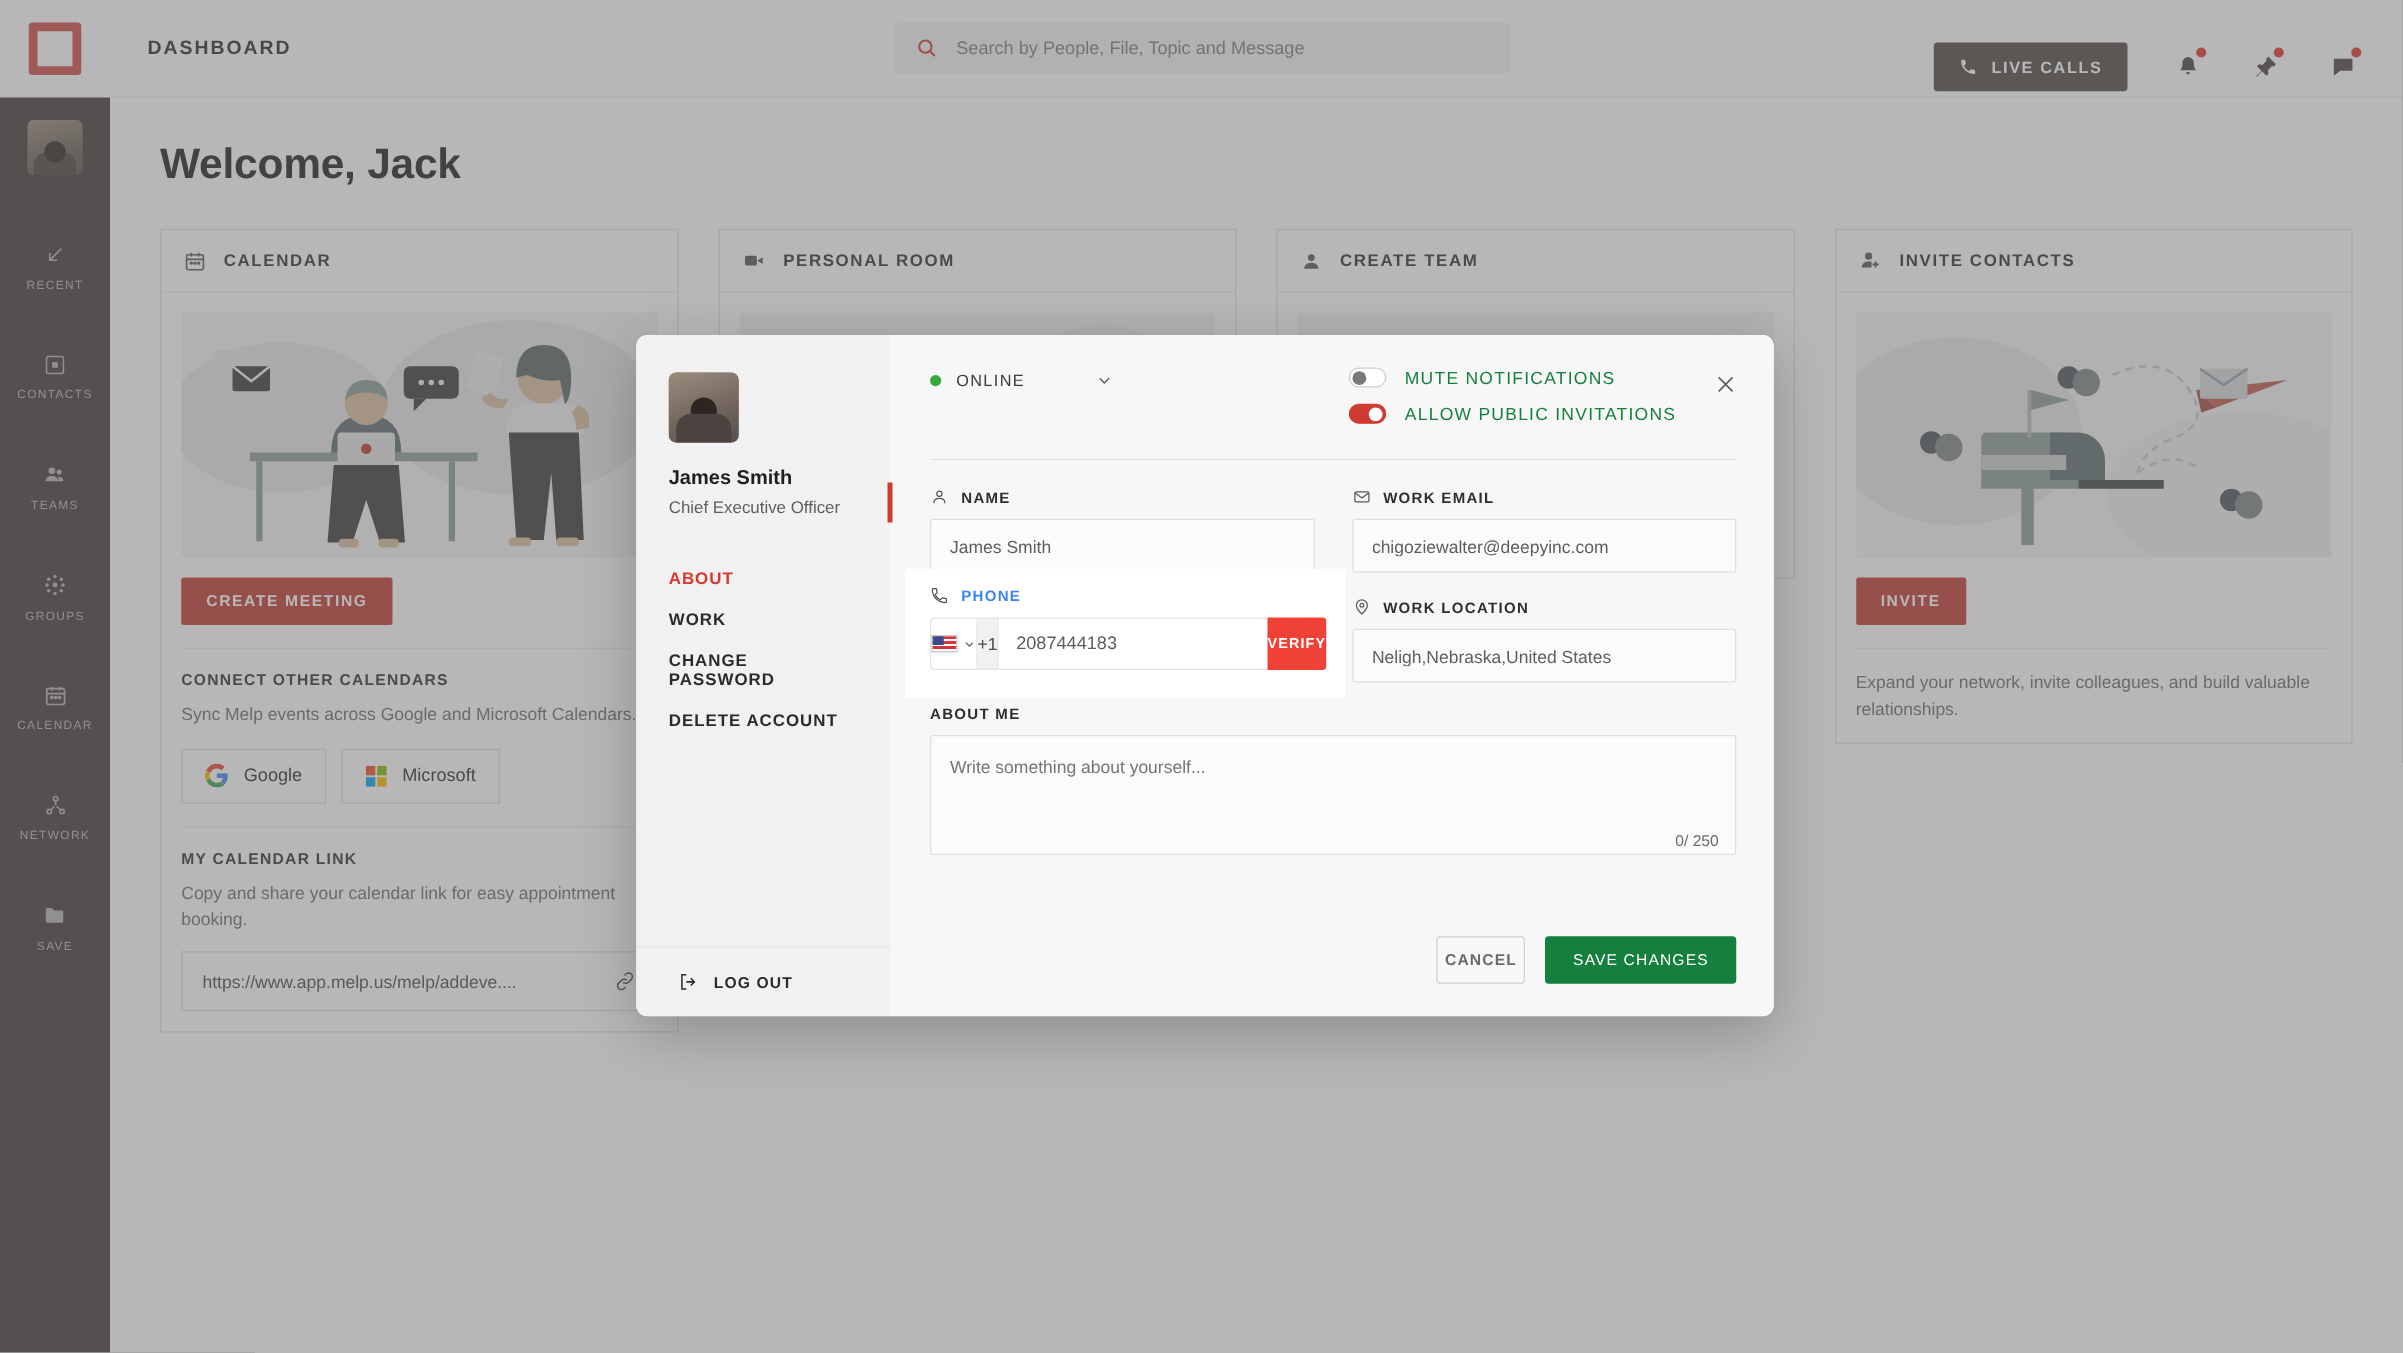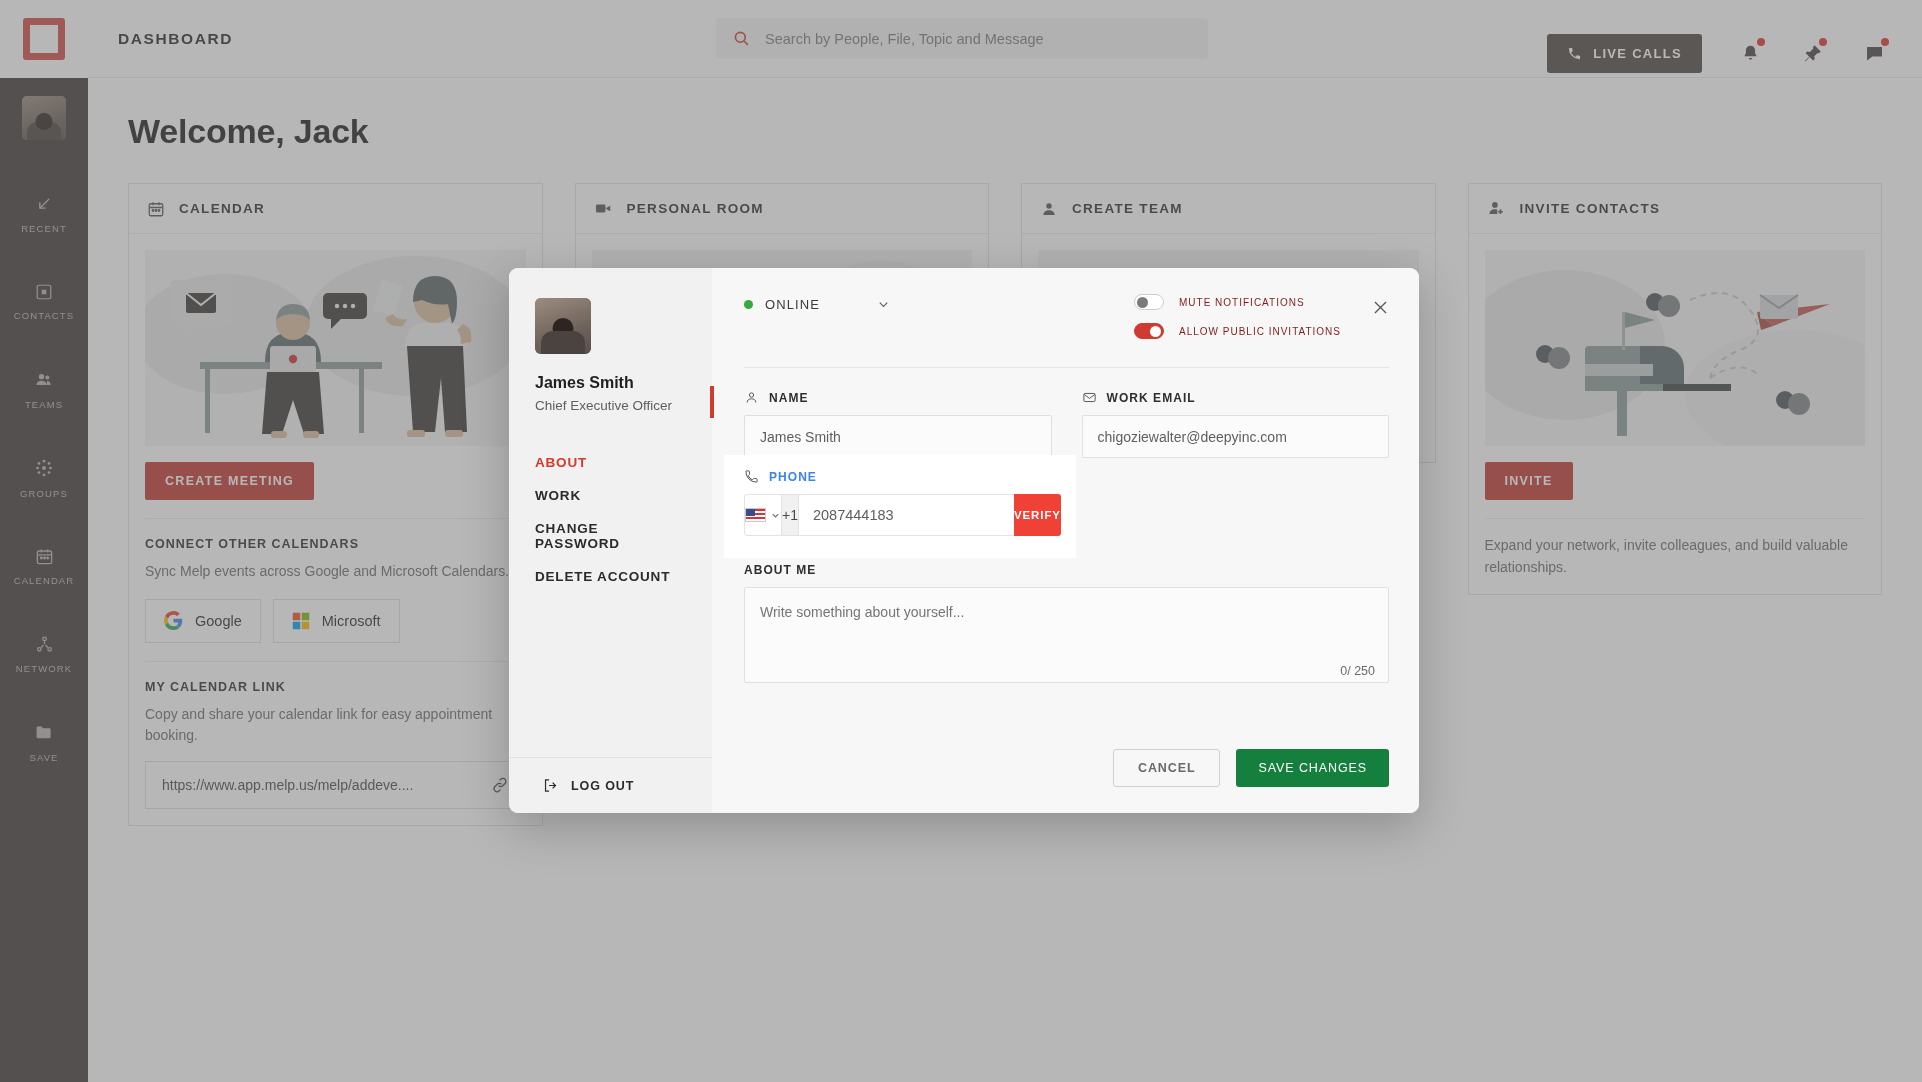--- a/index.html
+++ b/index.html
@@ -245,21 +245,21 @@
     background: #ffffff; border: 1px solid #cdcdcd;
     position: relative; cursor: pointer; flex: 0 0 auto;
   }
   .switch .knob {
     position: absolute; top: 1.5px; left: 2px;
     width: 11px; height: 11px; border-radius: 50%;
     background: #7a7a7a;
   }
   .switch.on { background: #cf3b30; border-color: #cf3b30; }
   .switch.on .knob { left: auto; right: 2px; background: #ffffff; }
-  .tg-lbl { font-size: 10px; letter-spacing: 1px; color: #7f1d1d; }
+  .tg-lbl { font-size: 14px; letter-spacing: 1px; color: #15803d; }
   .m-close {
     position: absolute; right: 28px; top: 28px;
     width: 22px; height: 22px; cursor: pointer;
     color: #5b5b5b; background: none; border: none;
     display: flex; align-items: center; justify-content: center;
   }
   .m-hr { border-top: 1px solid #e4e4e4; margin: 28px 0 0; }
   .grid2 {
     display: grid; grid-template-columns: 1fr 1fr;
     column-gap: 30px; row-gap: 0; margin-top: 22px;
@@ -284,21 +284,21 @@
   }
   .ta-count {
     position: absolute; right: 14px; bottom: 9px;
     font-size: 12.5px; color: #6b6b6b;
   }
   .m-actions {
     position: absolute; right: 30px; bottom: 26px;
     display: flex; gap: 16px; align-items: center;
   }
   .btn-ghost {
-    height: 38px; padding: 0 24px;
+    height: 38px; padding: 0 6px;
     background: transparent; color: #6a6a6a;
     border: 1px solid #cfcfcf; border-radius: 3px;
     font-size: 12.5px; font-weight: 600; letter-spacing: .9px;
     cursor: pointer; font-family: "Liberation Sans", sans-serif;
   }
   .btn-save {
     height: 38px; padding: 0 22px;
     background: #15803d; color: #fff;
     border: none; border-radius: 3px;
     font-size: 12.5px; font-weight: 400; letter-spacing: .9px;
@@ -803,20 +803,32 @@
           <input class="inp" type="text" value="chigoziewalter@deepyinc.com" style="">
         </div>
 
         <div class="field" style="visibility:hidden">
           <div class="field-lbl">
               <span>&nbsp;</span>
             </div>
           <input class="inp" type="text" readonly="" style="">
         </div>
 
+        <div class="field">
+          <div class="field-lbl">
+            <span class="fi">
+              <svg width="15" height="15" viewBox="0 0 24 24" fill="none" stroke="currentColor" stroke-width="1.6">
+                  <path d="M12 21s7-6.1 7-11a7 7 0 10-14 0c0 4.9 7 11 7 11z"></path>
+                  <circle cx="12" cy="10" r="2.4"></circle>
+                </svg>
+            </span>
+            <span>WORK LOCATION</span>
+          </div>
+          <input class="inp" type="text" value="Neligh,Nebraska,United States" style="">
+        </div>
 
       </div>
 
       <div style="margin-top:-2px">
         <div class="field-lbl">
           <span>ABOUT ME</span>
         </div>
         <div class="ta-wrap">
           <textarea class="inp" placeholder="Write something about yourself..." style=""></textarea>
           <span class="ta-count">0/ 250</span>

